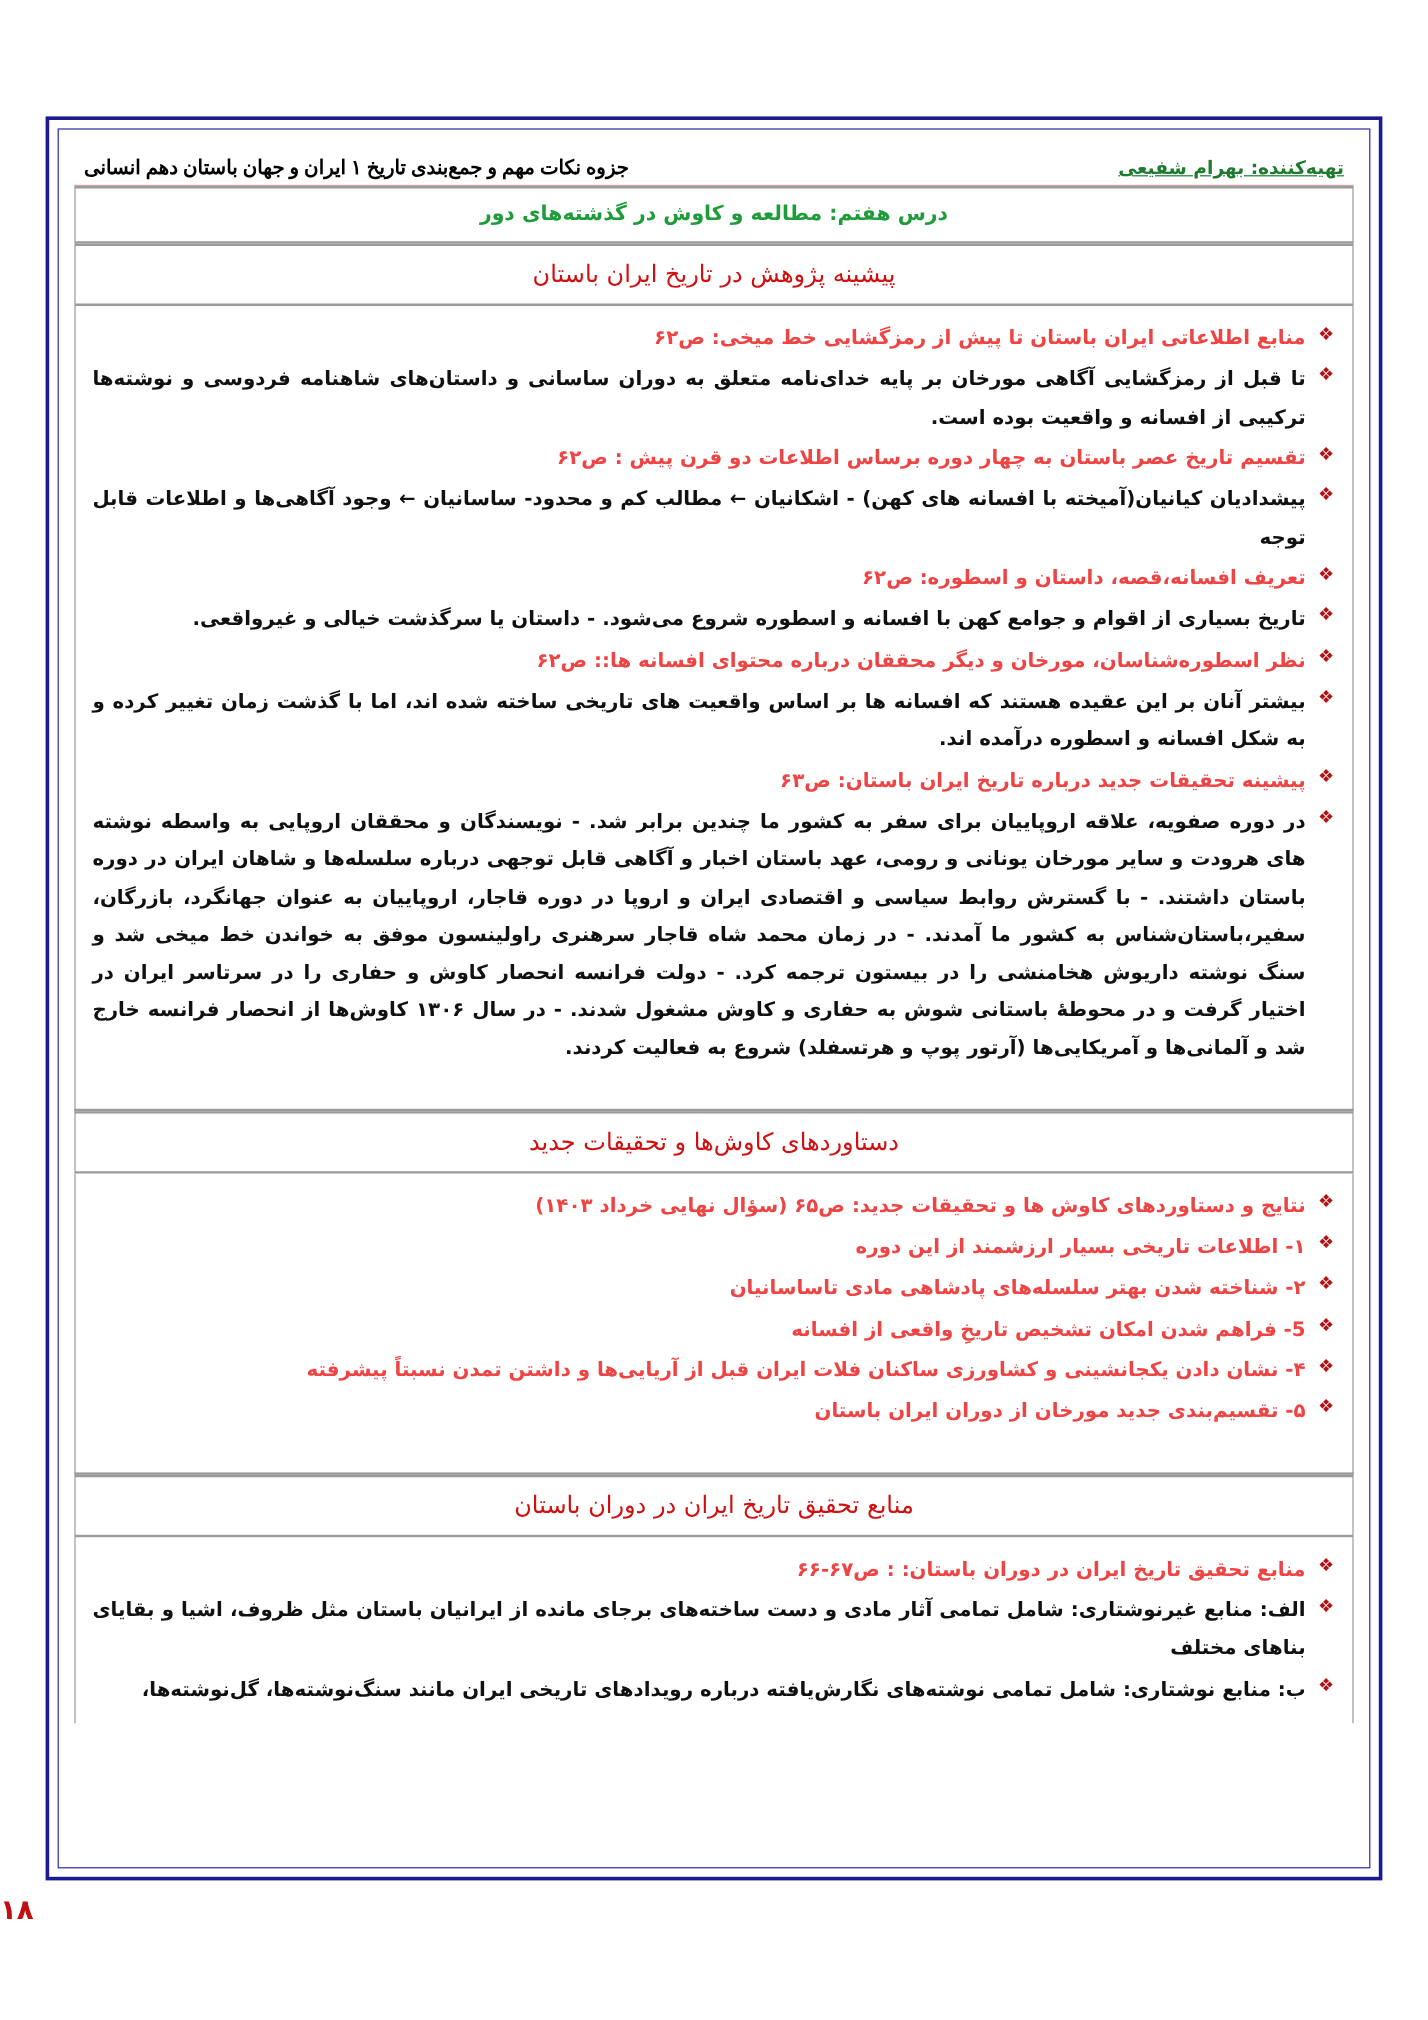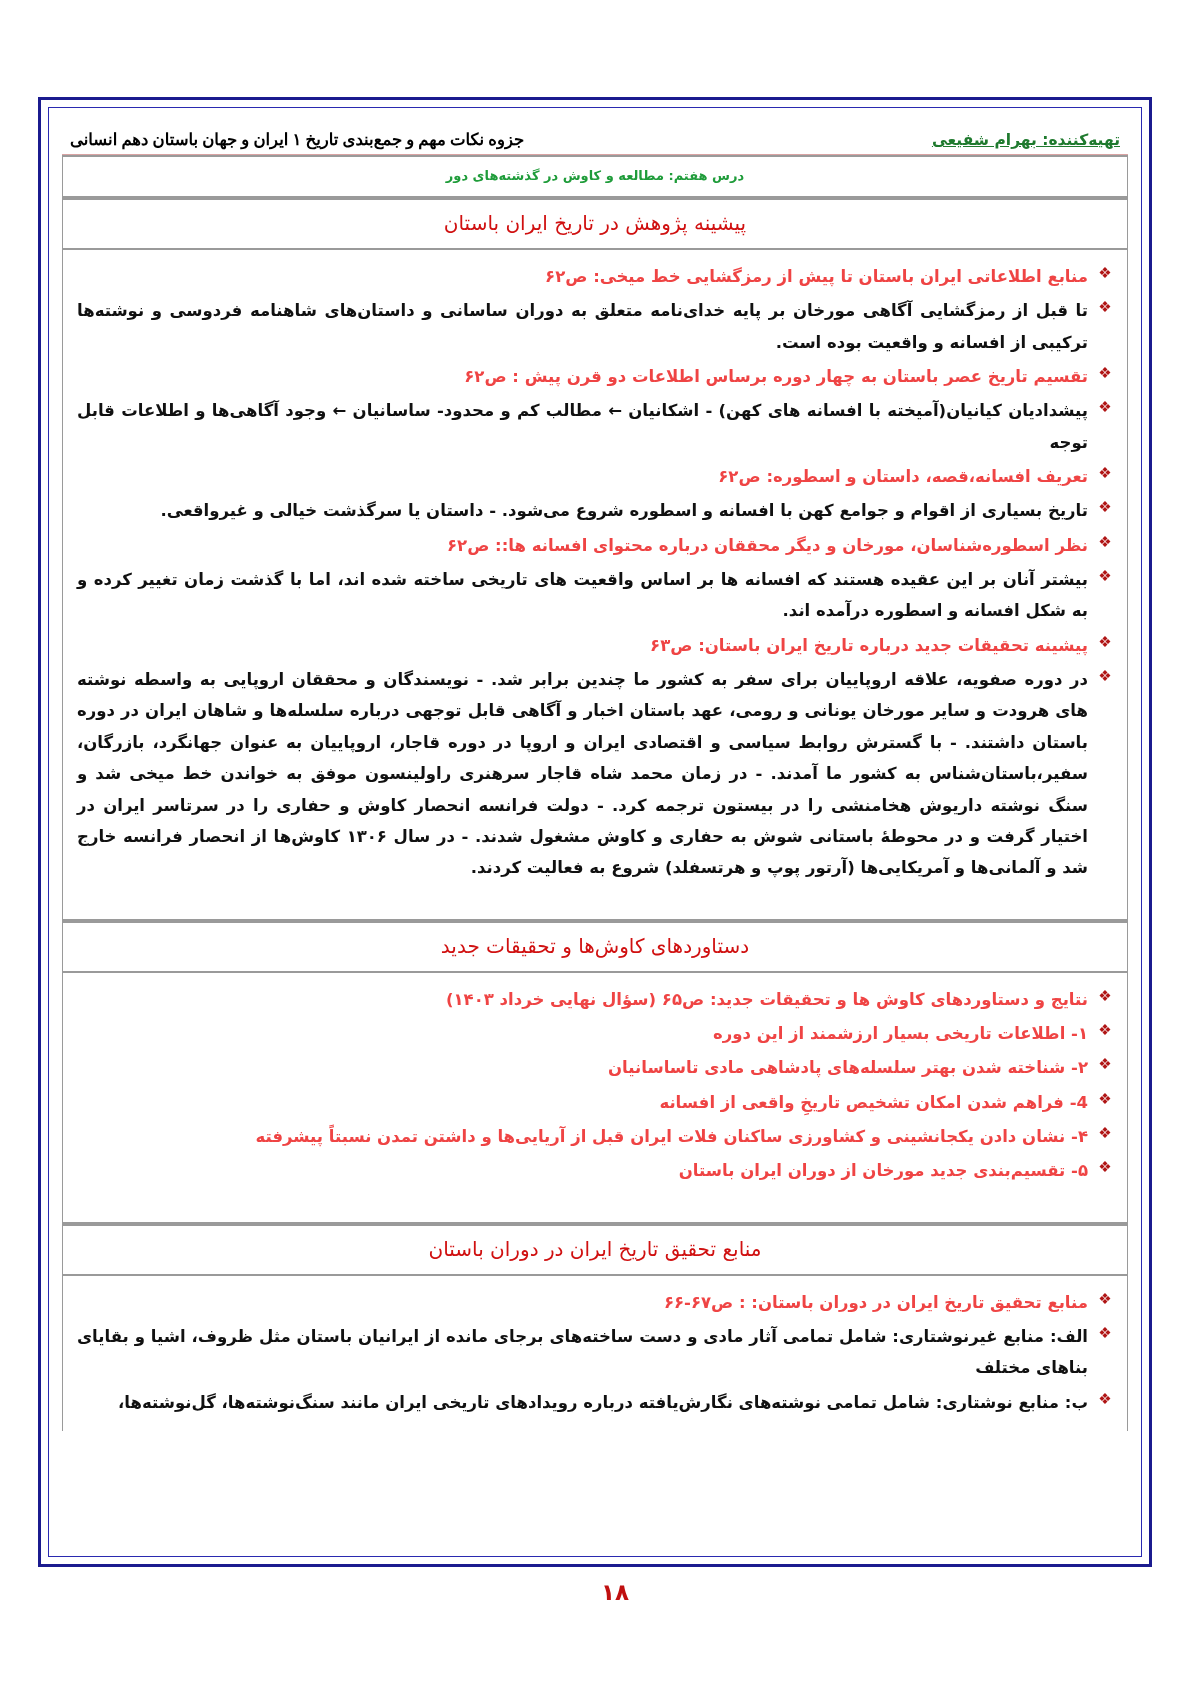--- a/index.html
+++ b/index.html
@@ -74,21 +74,21 @@
   .band {
     border-top: 2px solid #9a9a9a;
     border-bottom: 2px solid #9a9a9a;
     border-left: 1px solid #9a9a9a;
     border-right: 1px solid #9a9a9a;
     text-align: center;
     padding: 11px 6px 13px 6px;
     box-sizing: border-box;
   }
   .band.green {
-    font-size: 13px;
+    font-size: 17px;
     font-weight: bold;
     color: #1f9c3a;
   }
   .band.red {
     font-size: 20px;
     font-weight: normal;
     color: #d01010;
   }
   .block {
     border-left: 1px solid #9a9a9a;
@@ -141,25 +141,24 @@
   }
   
   .rtext.right { text-align: right; text-align-last: right; }
   .spacer-md { height: 22px; }
 
   .pagenum {
     position: absolute;
     left: 0;
     right: 0;
     bottom: 78px;
-    text-align: center;
+    text-align: left;
     font-size: 23px;
     font-weight: bold;
     color: #c01010;
-    padding-left: 40px;
   }
 </style>
 </head>
 <body>
 
 <div class="page">
 
   <div class="border-outer"></div>
   <div class="border-inner"></div>
 
@@ -241,21 +240,21 @@
         <span class="rtext red right">۱- اطلاعات تاریخی بسیار ارزشمند از این دوره</span>
       </div>
 
       <div class="row">
         <span class="bullet">❖</span>
         <span class="rtext red right">۲- شناخته شدن بهتر  سلسله‌های پادشاهی مادی تاساسانیان</span>
       </div>
 
       <div class="row">
         <span class="bullet">❖</span>
-        <span class="rtext red right">4- فراهم شدن امکان تشخیص تاریخِ واقعی از افسانه</span>
+        <span class="rtext red right">5- فراهم شدن امکان تشخیص تاریخِ واقعی از افسانه</span>
       </div>
 
       <div class="row">
         <span class="bullet">❖</span>
         <span class="rtext red right">۴- نشان دادن یکجانشینی و کشاورزی ساکنان فلات ایران  قبل از آریایی‌ها و داشتن تمدن نسبتاً پیشرفته</span>
       </div>
 
       <div class="row">
         <span class="bullet">❖</span>
         <span class="rtext red right">۵- تقسیم‌بندی جدید مورخان از دوران ایران باستان</span>

